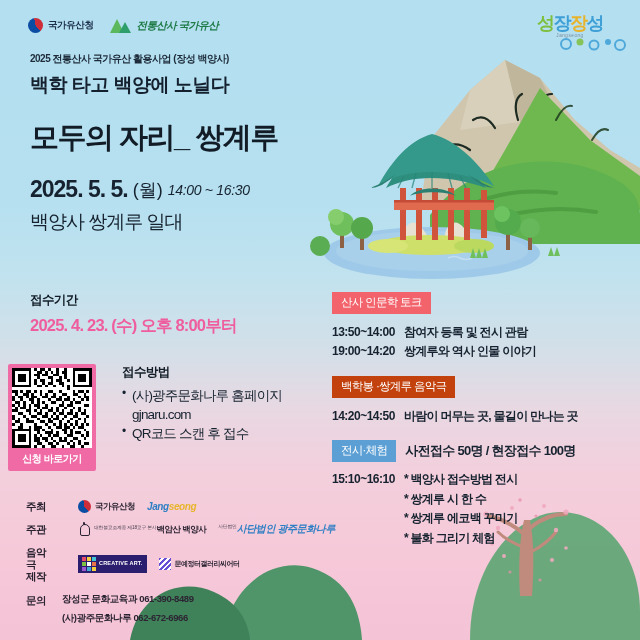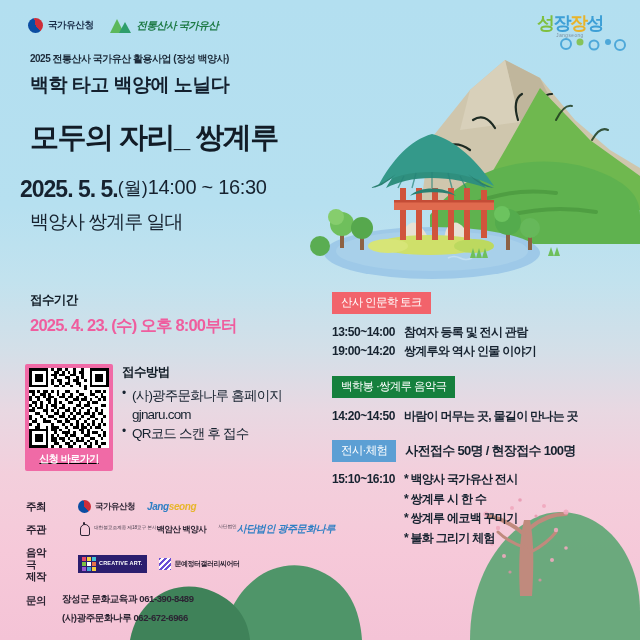--- a/index.html
+++ b/index.html
@@ -38,51 +38,51 @@
   .sj-sub { font-size:4.5px; color:#7a8a99; letter-spacing:.6px; margin-top:1px;}
 
   .kicker { position:absolute; left:30px; top:52px; font-size:10px; font-weight:700;
             color:#1d2b3a; letter-spacing:-.5px; }
   .tagline { position:absolute; left:30px; top:72px; font-size:19px; font-weight:700;
             color:#14202e; letter-spacing:-.5px; }
 
   .main-title { position:absolute; left:30px; top:118px; font-size:29px; font-weight:700;
             color:#121c27; letter-spacing:-1.5px; white-space:nowrap; }
 
-  .when { position:absolute; left:20px; top:176px; display:flex; align-items:flex-start; }
+  .when { position:absolute; left:30px; top:176px; display:flex; align-items:center; gap:5px; }
   .when .date { font-size:23px; font-weight:600; color:#16222f; letter-spacing:-1px; }
   .when .dow { font-size:18px; font-weight:500; color:#16222f; }
-  .when .time { font-size:20px; font-weight:500; color:#16222f; letter-spacing:-.3px; }
+  .when .time { font-size:14px; font-weight:500; color:#16222f; letter-spacing:-.3px;font-style:italic; }
   .where { position:absolute; left:30px; top:209px; font-size:19px; font-weight:500;
            color:#16222f; letter-spacing:-1px; }
 
   
   .lbl-bold { font-size:12.5px; font-weight:800; color:#111c26; letter-spacing:-.6px; }
   .reg-period { position:absolute; left:30px; top:292px; }
   .reg-period .val { margin-top:6px; font-size:16.5px; font-weight:600; color:#ef5d9e; letter-spacing:-.8px; }
 
-  .qr-block { position:absolute; left:25px; top:364px; width:68px;text-decoration:underline; }
+  .qr-block { position:absolute; left:8px; top:364px; width:68px; }
   .qr-frame { width:88px; background:#f06aa6; padding:4px 4px 0; border-radius:2px; }
   .qr-img { width:80px; height:80px; display:block; background:#fff; }
   .qr-cta { text-align:center; font-size:10px; font-weight:800; color:#fff;
             padding:4px 0 5px; letter-spacing:-.5px; }
 
   .apply { position:absolute; left:122px; top:364px; width:190px; }
   .apply ul { list-style:none; margin-top:5px; }
   .apply li { font-size:13.5px; color:#16222f; letter-spacing:-.8px; line-height:1.42;
               padding-left:10px; position:relative; }
   .apply li:before { content:"•"; position:absolute; left:0; top:-1px; font-size:12px; }
   .apply li.sub:before { content:""; }
 
   
   .program { position:absolute; left:332px; top:292px; width:292px; }
   .badge { display:inline-block; color:#fff; font-size:11.5px; font-weight:400;
            padding:3px 9px 4px; letter-spacing:-.7px; }
   .badge.red   { background:#f2636b; }
-  .badge.green { background:#15803d;text-align:right; }
+  .badge.green { background:#c2410c;text-align:right; }
   .badge.blue  { background:#5c9fd4; }
   .sec { margin-bottom:14px; }
   .rows { margin-top:9px; }
   .row { display:flex; gap:9px; font-size:12px; font-weight:700; color:#16222f;
          letter-spacing:-.5px; line-height:1.62; }
   .row .t { white-space:nowrap; font-variant-numeric:tabular-nums; }
   .row .d { font-weight:600; letter-spacing:-.7px; }
   .cap-line { display:flex; align-items:center; gap:9px; }
   .cap-val { font-size:13px; font-weight:800; color:#16222f; letter-spacing:-.7px; }
   .exhibit-rows { margin-top:8px; }
@@ -536,21 +536,21 @@
 
     <div class="sec">
       <div class="cap-line">
         <span class="badge blue">전시·체험</span>
         <span class="cap-val">사전접수 50명 / 현장접수 100명</span>
       </div>
       <div class="rows exhibit-rows">
         <div class="row">
           <span class="t">15:10~16:10</span>
           <span class="items">
-            <span>* 백양사 국가유산 전시</span>
+            <span>* 백양사 접수방법 전시</span>
             <span>* 쌍계루 시 한 수</span>
             <span>* 쌍계루 에코백 꾸미기</span>
             <span>* 불화 그리기 체험</span>
           </span>
         </div>
       </div>
     </div>
   </div>
 
   <div class="footer">

